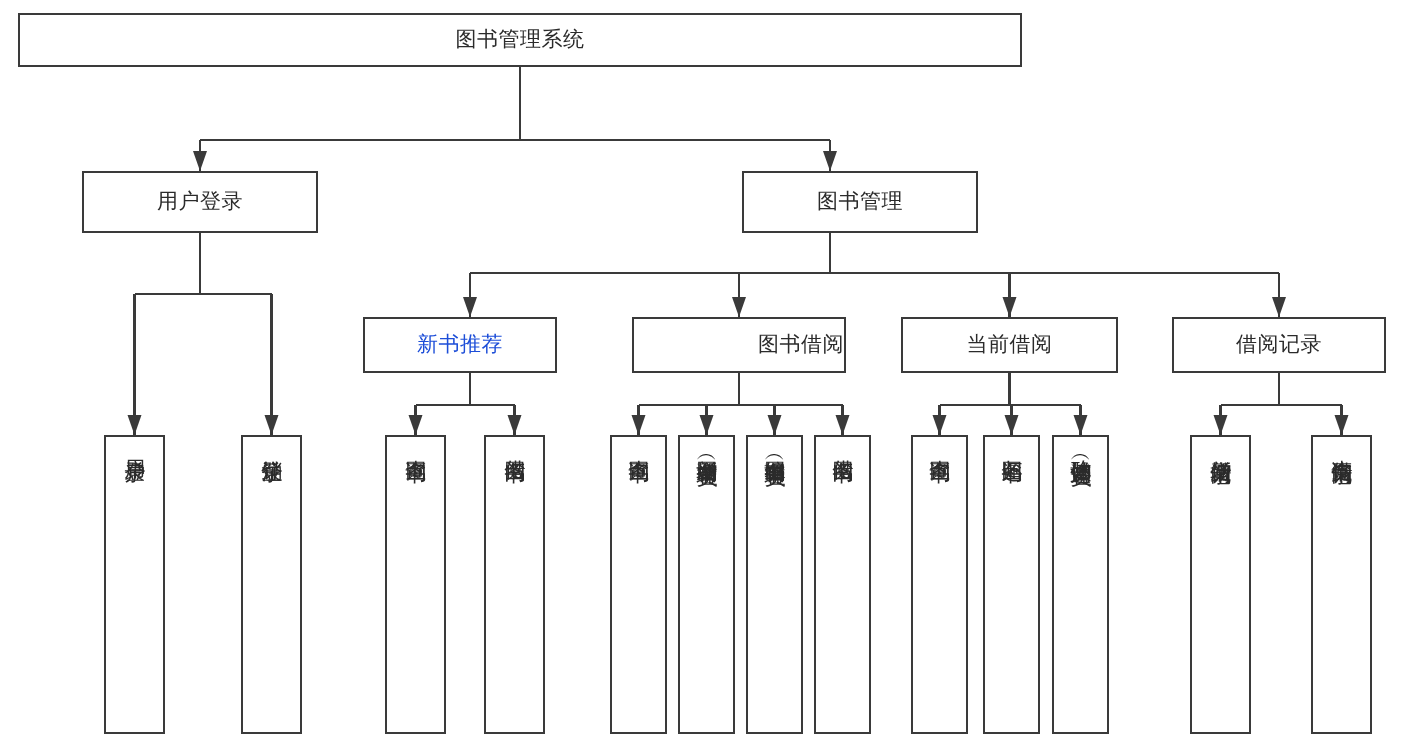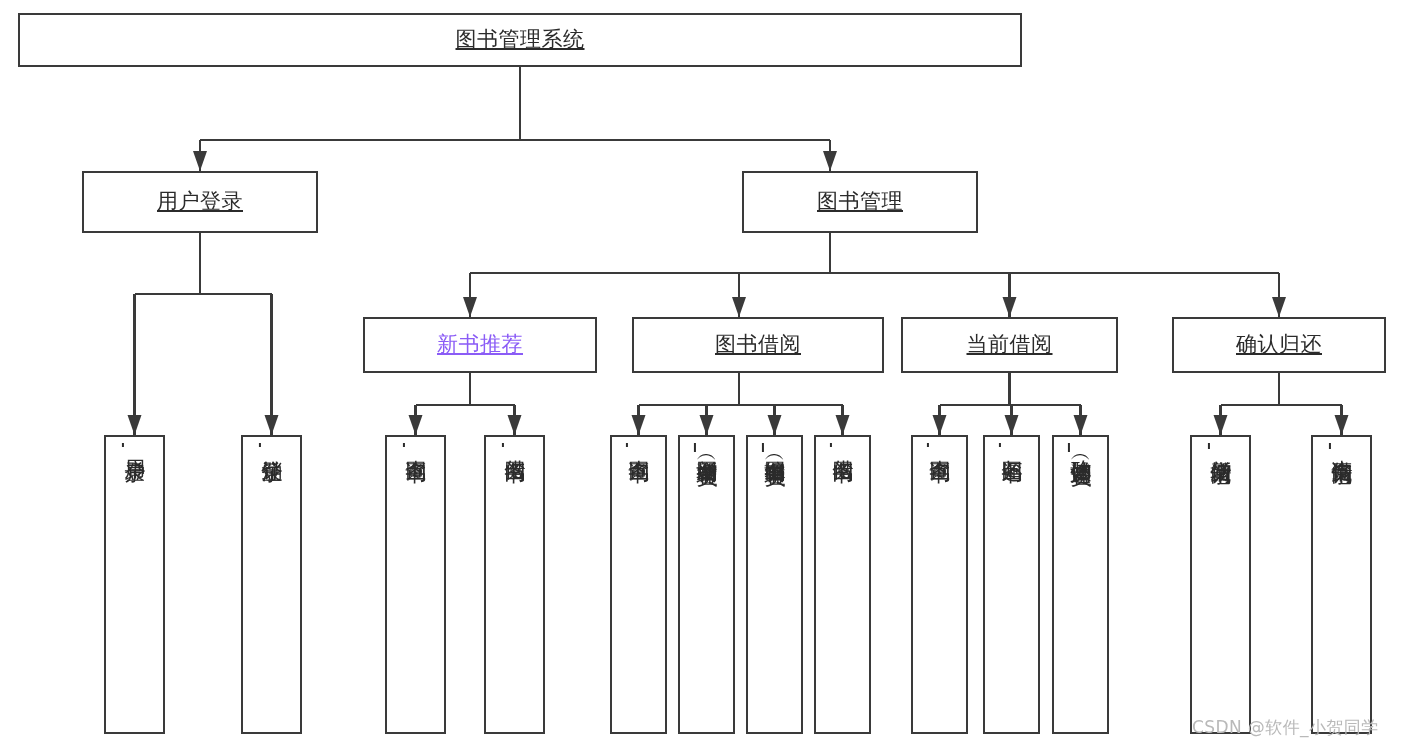--- a/index.html
+++ b/index.html
@@ -25,21 +25,20 @@
   }
   .node {
     position: absolute;
     box-sizing: border-box;
     background: #ffffff;
     border: 2.5px solid #3a3a3a;
     display: flex;
     align-items: center;
     justify-content: center;
     color: #2b2b2b;
-    text-decoration: underline;
   }
   .node-h .label {
     font-size: 21px;
     letter-spacing: 0.5px;
     line-height: 1.1;
     white-space: nowrap;
   }
   .node-v {
     align-items: flex-start;
     padding-top: 6px;
@@ -121,31 +120,31 @@
   <div id="nodes-layer">
       <div class="node node-h" style="left: 18px; top: 13px; width: 1004px; height: 54px; border-color: rgb(58, 58, 58); color: rgb(43, 43, 43);">
         <span class="label">图书管理系统</span>
       </div>
       <div class="node node-h" style="left: 82px; top: 171px; width: 236px; height: 62px; border-color: rgb(58, 58, 58); color: rgb(43, 43, 43);">
         <span class="label">用户登录</span>
       </div>
       <div class="node node-h" style="left: 742px; top: 171px; width: 236px; height: 62px; border-color: rgb(58, 58, 58); color: rgb(43, 43, 43);">
         <span class="label">图书管理</span>
       </div>
-      <div class="node node-h" style="left: 363px; top: 317px; width: 234px; height: 56px; border-color: rgb(58, 58, 58); color: #8b5cf6;">
+      <div class="node node-h" style="left: 363px; top: 317px; width: 194px; height: 56px; border-color: rgb(58, 58, 58); color: #1d4ed8;">
         <span class="label">新书推荐</span>
       </div>
-      <div class="node node-h" style="left: 632px; top: 317px; width: 252px; height: 56px; border-color: rgb(58, 58, 58); color: rgb(43, 43, 43);">
+      <div class="node node-h" style="left: 632px; top: 317px; width: 214px; height: 56px; border-color: rgb(58, 58, 58); color: rgb(43, 43, 43); justify-content: flex-end;">
         <span class="label">图书借阅</span>
       </div>
       <div class="node node-h" style="left: 901px; top: 317px; width: 217px; height: 56px; border-color: rgb(58, 58, 58); color: rgb(43, 43, 43); justify-content: center;">
         <span class="label">当前借阅</span>
       </div>
       <div class="node node-h" style="left: 1172px; top: 317px; width: 214px; height: 56px; border-color: rgb(58, 58, 58); color: rgb(43, 43, 43);">
-        <span class="label">确认归还</span>
+        <span class="label">借阅记录</span>
       </div>
       <div class="node node-v" style="left: 104px; top: 435px; width: 61px; height: 299px; border-color: rgb(58, 58, 58); color: rgb(43, 43, 43);">
         <span class="label">用户登录</span>
       </div>
       <div class="node node-v" style="left: 241px; top: 435px; width: 61px; height: 299px; border-color: rgb(58, 58, 58); color: rgb(43, 43, 43);">
         <span class="label">注销登录</span>
       </div>
       <div class="node node-v" style="left: 385px; top: 435px; width: 61px; height: 299px; border-color: rgb(58, 58, 58); color: rgb(43, 43, 43);">
         <span class="label">查询图书</span>
       </div>
@@ -173,14 +172,13 @@
       <div class="node node-v" style="left: 1052px; top: 435px; width: 57px; height: 299px; border-color: rgb(58, 58, 58); color: rgb(43, 43, 43);">
         <span class="label">确认归还（管理员）</span>
       </div>
       <div class="node node-v" style="left: 1190px; top: 435px; width: 61px; height: 299px; border-color: rgb(58, 58, 58); color: rgb(43, 43, 43);">
         <span class="label">新增借阅记录</span>
       </div>
       <div class="node node-v" style="left: 1311px; top: 435px; width: 61px; height: 299px; border-color: rgb(58, 58, 58); color: rgb(43, 43, 43);">
         <span class="label">查询借阅记录</span>
       </div>
     </div>
-  <div class="watermark" style="left: 1192px; top: 716px; color: rgb(185, 185, 185);">CSDN @软件_小贺同学</div>
 </div>
 
 </body></html>

